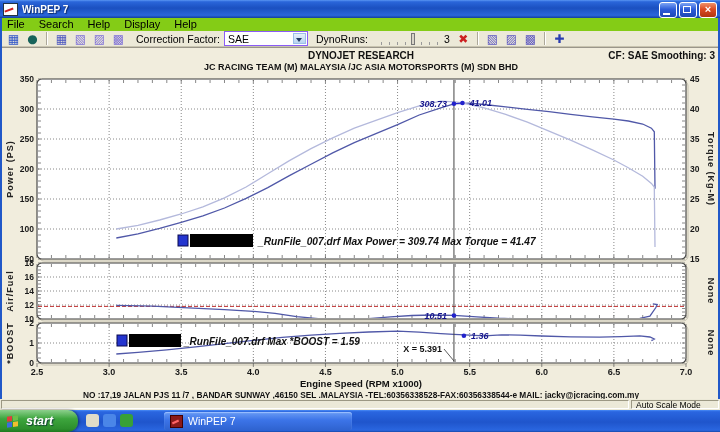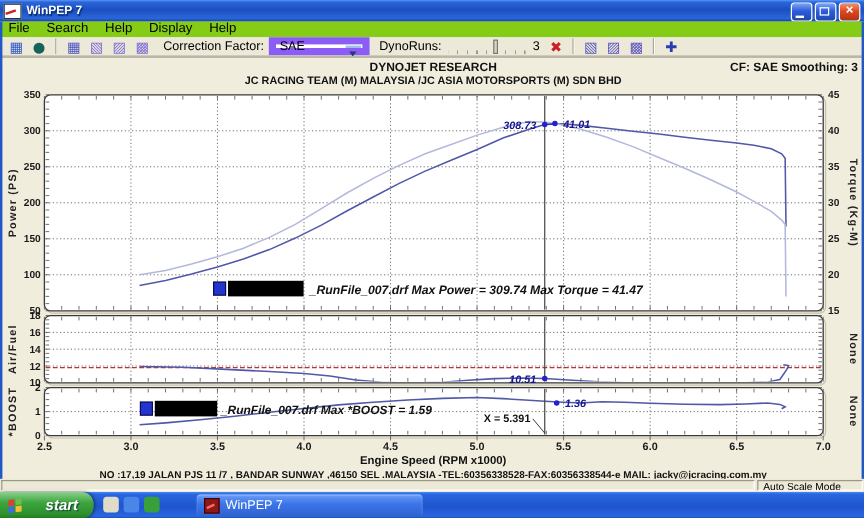--- a/index.html
+++ b/index.html
@@ -31,21 +31,21 @@
   .menu-item{padding:0 7px;cursor:default;}
 
   
   #toolbar{position:absolute;left:0;top:31px;width:720px;height:16px;background:#ece9d8;
     border-bottom:1px solid #c8c4b0;display:flex;align-items:center;padding-left:4px;box-sizing:border-box;}
   .tb-btn{display:inline-block;width:19px;height:14px;text-align:center;font-size:12px;line-height:14px;
     font-family:"DejaVu Sans",sans-serif;cursor:pointer;}
   .tb-sep{width:1px;height:13px;background:#aca899;border-right:1px solid #fff;margin:0 4px;}
   .tb-label{font-size:10.5px;margin:0 4px 0 8px;white-space:nowrap;}
   .tb-val{font-size:10.5px;margin:0 4px;}
-  .xp-select{width:84px;height:15px;background:#fff;border:6px solid #8b5cf6;font-size:10.5px;
+  .xp-select{width:84px;height:15px;background:#fff;border:1px solid #8b5cf6;font-size:10.5px;
     display:inline-flex;align-items:center;padding-left:3px;position:relative;box-sizing:border-box;}
   .sel-btn{position:absolute;right:1px;top:1px;bottom:1px;width:13px;
     background:linear-gradient(#e6f0fc,#b8d4f0);border:1px solid #9cbee8;box-sizing:border-box;}
   .sel-btn::after{content:"";position:absolute;left:2px;top:4px;border:3px solid transparent;border-top:4px solid #223a66;}
   .slider{width:64px;height:12px;position:relative;margin:0 2px;
     background:repeating-linear-gradient(90deg,transparent 0 7px,#999 7px 8px);
     background-size:100% 3px;background-position:0 100%;background-repeat:no-repeat;}
   .slider .handle{position:absolute;left:58%;top:0;width:4px;height:12px;background:#d8d4c8;border:1px solid #777;box-sizing:border-box;}
 
   
@@ -73,21 +73,21 @@
   #statusbar{position:absolute;left:0;top:399px;width:720px;height:11px;background:#ece9d8;display:flex;box-sizing:border-box;}
   .seg{border:1px solid;border-color:#9c9884 #fff #fff #9c9884;margin:1px 1px;box-sizing:border-box;}
   #seg-left{flex:1;}
   #seg-mode{width:88px;font-size:8.5px;line-height:8px;padding-left:4px;white-space:nowrap;}
 
   
   #taskbar{position:absolute;left:0;top:410px;width:720px;height:22px;
     background:linear-gradient(180deg,#4a8cf7 0%,#2a66e0 8%,#1f55cc 55%,#2a66e0 92%,#174aa8 100%);}
   #start-button{position:absolute;left:0;top:0;width:78px;height:22px;border-radius:0 10px 10px 0;
     background:linear-gradient(180deg,#8cd08c 0%,#3da53d 40%,#2d8f2d 85%,#1f7a1f 100%);
-    display:flex;align-items:center;padding-left:7px;box-sizing:border-box;gap:20px;
+    display:flex;align-items:center;padding-left:7px;box-sizing:border-box;gap:8px;
     box-shadow:1px 0 3px rgba(0,0,0,0.5);}
   #start-button .label{color:#fff;font-weight:bold;font-style:italic;font-size:12.5px;text-shadow:1px 1px 1px #143;}
   .flag{display:grid;grid-template-rows:5px 5px;grid-template-columns:5px 5px;gap:1px;transform:skewY(-8deg);}
   .flag i{display:block;}
   #quicklaunch{position:absolute;left:86px;top:4px;display:flex;gap:4px;}
   .ql{width:13px;height:13px;border-radius:3px;display:inline-block;}
   #task-button{position:absolute;left:164px;top:2px;width:188px;height:18px;border-radius:3px;
     background:linear-gradient(180deg,#6a9cf5,#3c74e8 45%,#2f63d0);box-shadow:inset 0 1px 1px #9cc0ff;
     display:flex;align-items:center;gap:5px;padding-left:6px;box-sizing:border-box;}
   #task-icon{width:11px;height:11px;background:#8a1a1a;border:1px solid #400;position:relative;}

